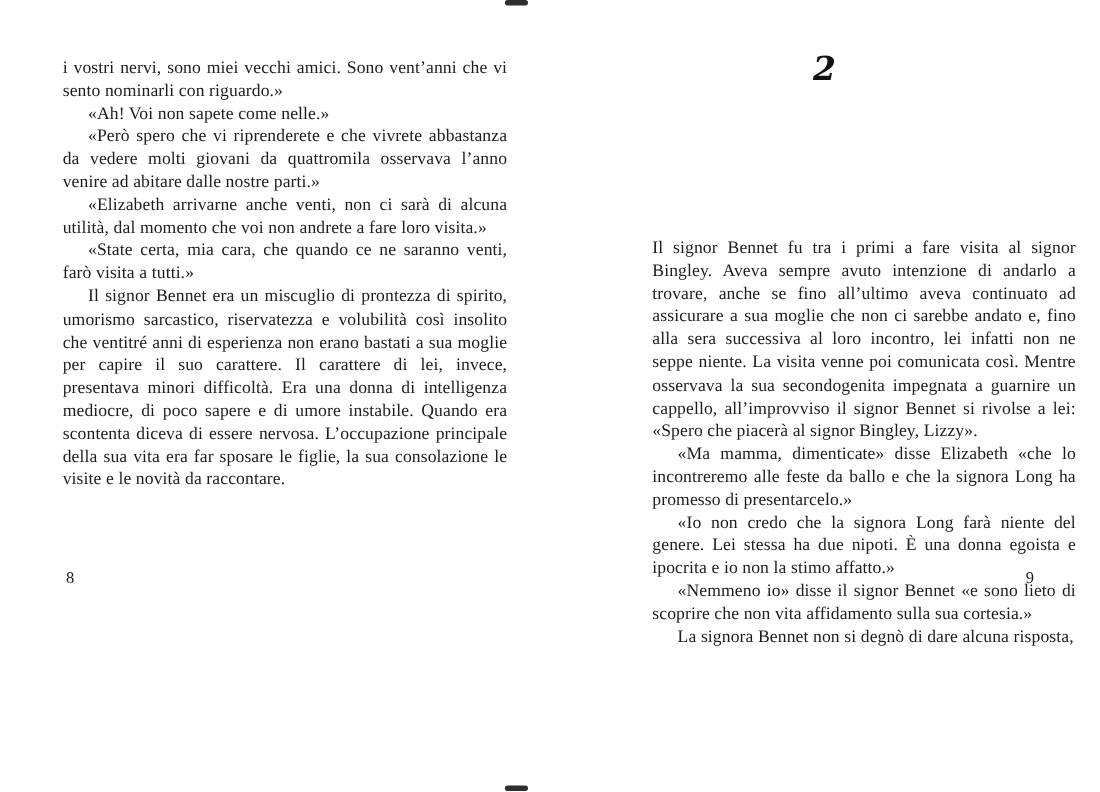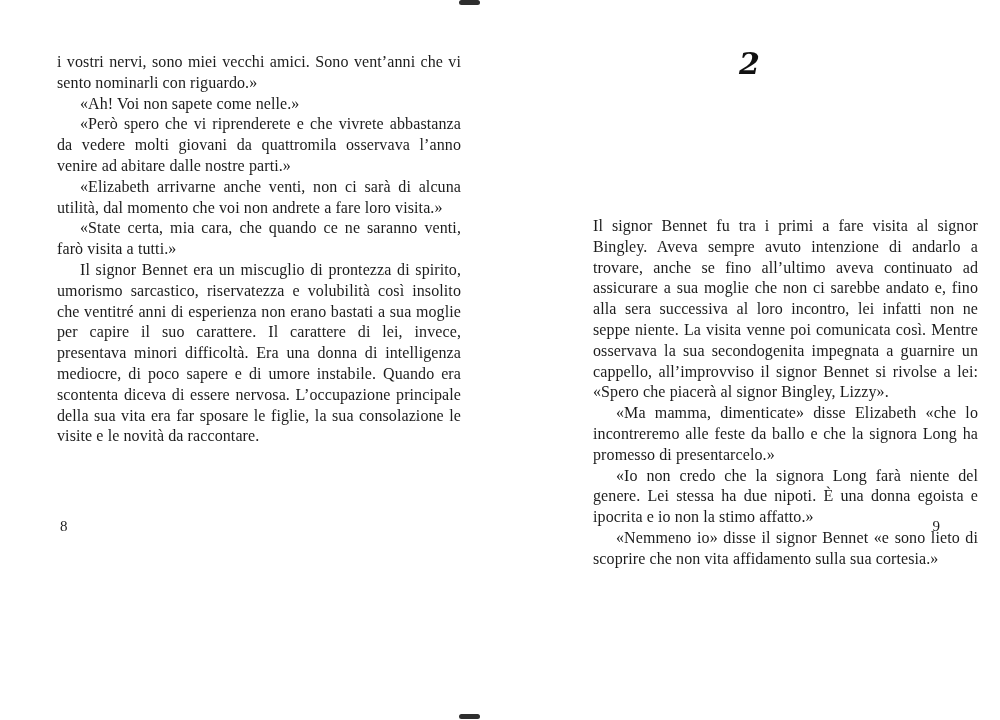--- a/index.html
+++ b/index.html
@@ -107,17 +107,18 @@
     <div class="page-number">8</div>
   </div>
 
   <div class="page right">
     <div class="chapter-number">2</div>
     <div class="text-block">
       <p class="para">Il signor Bennet fu tra i primi a fare visita al signor Bingley. Aveva sempre avuto intenzione di andarlo a trovare, anche se fino all’ultimo aveva continuato ad assicurare a sua moglie che non ci sarebbe andato e, fino alla sera successiva al loro incontro, lei infatti non ne seppe niente. La visita venne poi comunicata così. Mentre osservava la sua secondogenita impegnata a guarnire un cappello, all’improvviso il signor Bennet si rivolse a lei: «Spero che piacerà al signor Bingley, Lizzy».</p>
       <p class="para indent">«Ma mamma, dimenticate» disse Elizabeth «che lo incontreremo alle feste da ballo e che la signora Long ha promesso di presentarcelo.»</p>
       <p class="para indent">«Io non credo che la signora Long farà niente del genere. Lei stessa ha due nipoti. È una donna egoista e ipocrita e io non la stimo affatto.»</p>
       <p class="para indent">«Nemmeno io» disse il signor Bennet «e sono lieto di scoprire che non vita affidamento sulla sua cortesia.»</p>
+      <p class="para indent">La signora Bennet non si degnò di dare alcuna risposta,</p>
     </div>
     <div class="page-number">9</div>
   </div>
 
 </div>
 
 </body></html>

